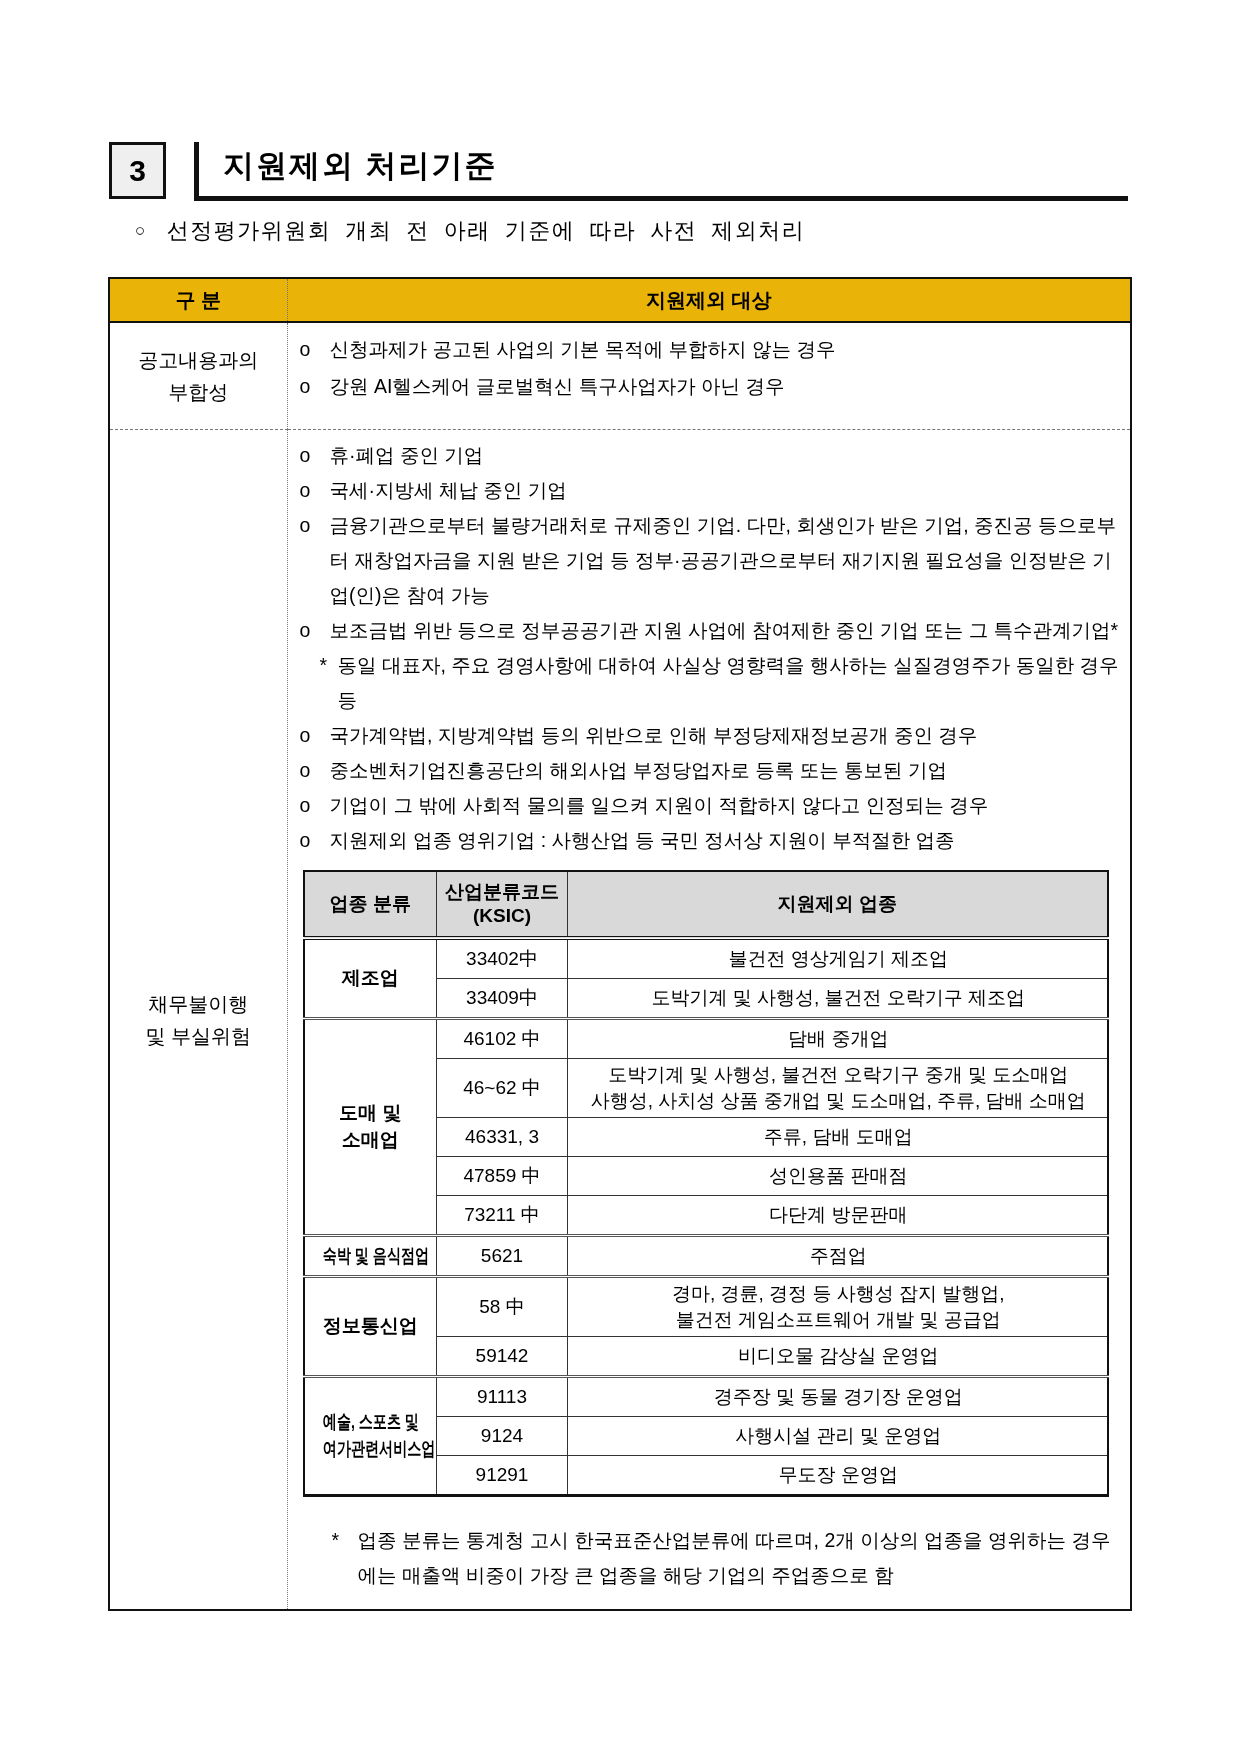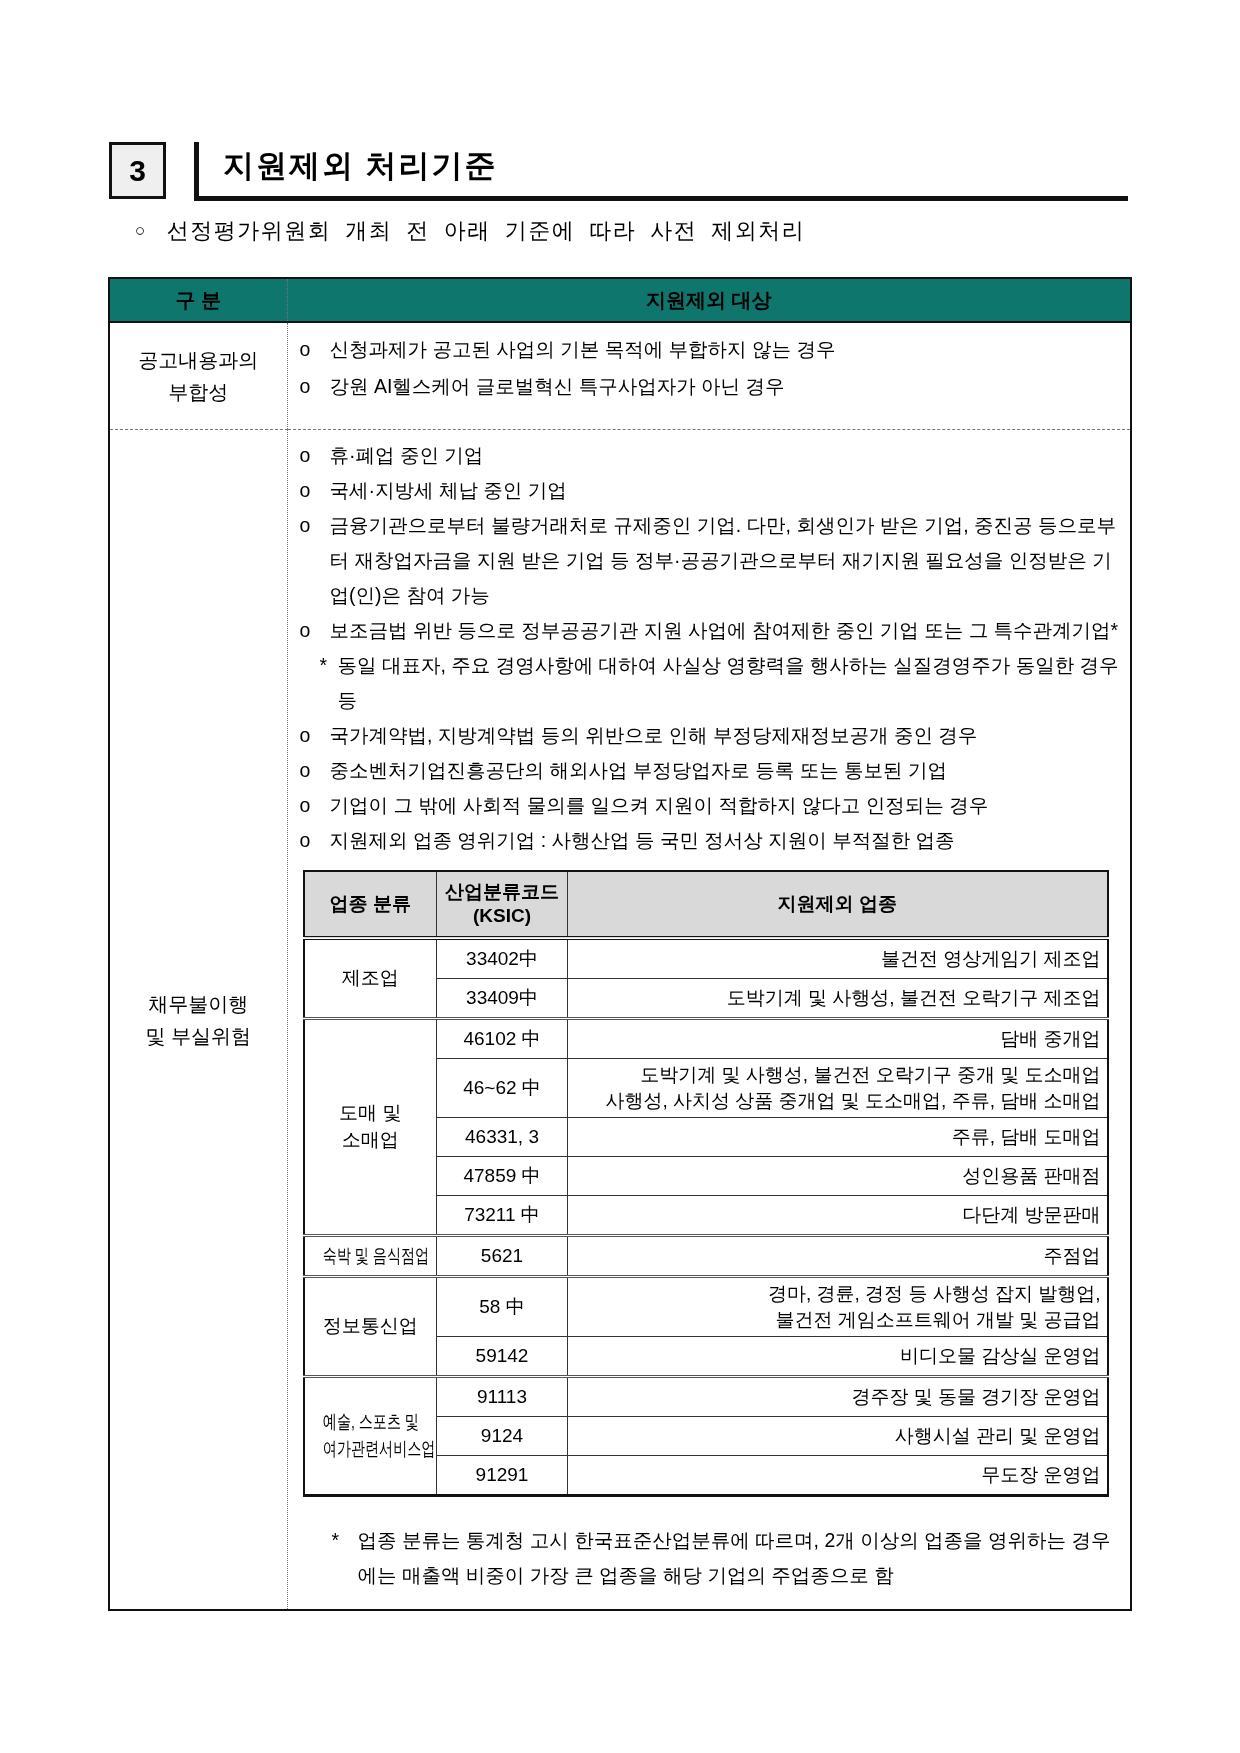--- a/index.html
+++ b/index.html
@@ -27,21 +27,21 @@
     font-size:22px;letter-spacing:1.5px;word-spacing:7px;display:flex;align-items:center;
   }
   .intro .mk{font-size:17px;margin-right:20px;}
   
   table.outer{
     position:absolute;top:277px;left:108px;width:1024px;
     border-collapse:collapse;table-layout:fixed;
   }
   table.outer{border:2px solid #111;}
   .ohead td{
-    background:#0f766e;border-bottom:2px solid #111;
+    background:#eab308;border-bottom:2px solid #111;
     font-size:20px;font-weight:bold;text-align:center;height:40px;
   }
   td.ocat{
     border-right:1px dotted #777;text-align:center;vertical-align:middle;
     font-size:20px;line-height:1.6;white-space:pre-line;
   }
   tr.row1 td{border-bottom:1px dashed #777;}
   tr.row1 td.ocontent{height:88px;}
   td.ocontent{padding:8px 10px 10px 12px;vertical-align:top;}
   
@@ -54,23 +54,23 @@
   
   table.inner{
     margin:12px 0 0 3px;width:806px;border-collapse:collapse;table-layout:fixed;
     border:2px solid #111;border-bottom:3px solid #111;
   }
   .inner td{border:1px solid #333;font-size:19px;vertical-align:middle;}
   .ihead td{
     background:#d9d9d9;font-weight:bold;text-align:center;
     border-bottom:4px double #111;height:62px;line-height:1.25;white-space:pre-line;
   }
-  .inner td.cat{text-align:center;line-height:1.4;padding:2px 1px;}
+  .inner td.cat{text-align:center;line-height:1.4;padding:2px 1px;font-weight:bold;}
   .inner td.code{text-align:center;height:38px;padding:0 2px;}
-  .inner td.desc{text-align:right;padding:3px 6px 3px 8px;line-height:26px;white-space:pre-line;}
+  .inner td.desc{text-align:center;padding:3px 6px 3px 8px;line-height:26px;white-space:pre-line;}
   .inner tr.gstart td{border-top:3px double #555;}
   .squeeze{transform:scaleX(0.74);transform-origin:center;white-space:nowrap;}
   
   .footnote{display:flex;margin:26px 8px 6px 32px;font-size:19.5px;line-height:35px;}
   .footnote .mk{width:26px;flex:none;}
   .footnote .tx{flex:1;}
   
   .pageno{
     position:absolute;top:1640px;left:0;width:100%;text-align:center;
     font-family:"Liberation Serif","DejaVu Serif",serif;font-size:18px;letter-spacing:2px;

